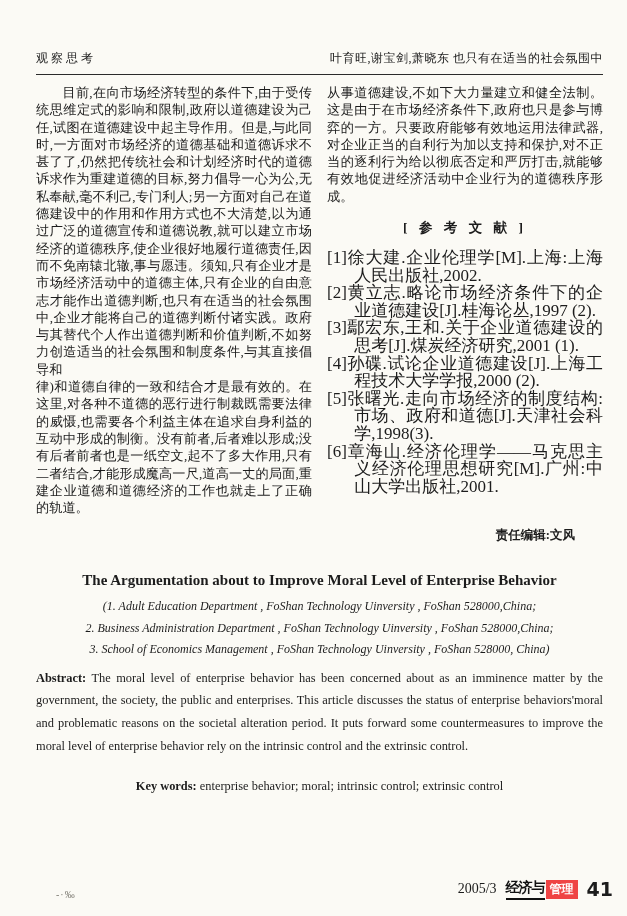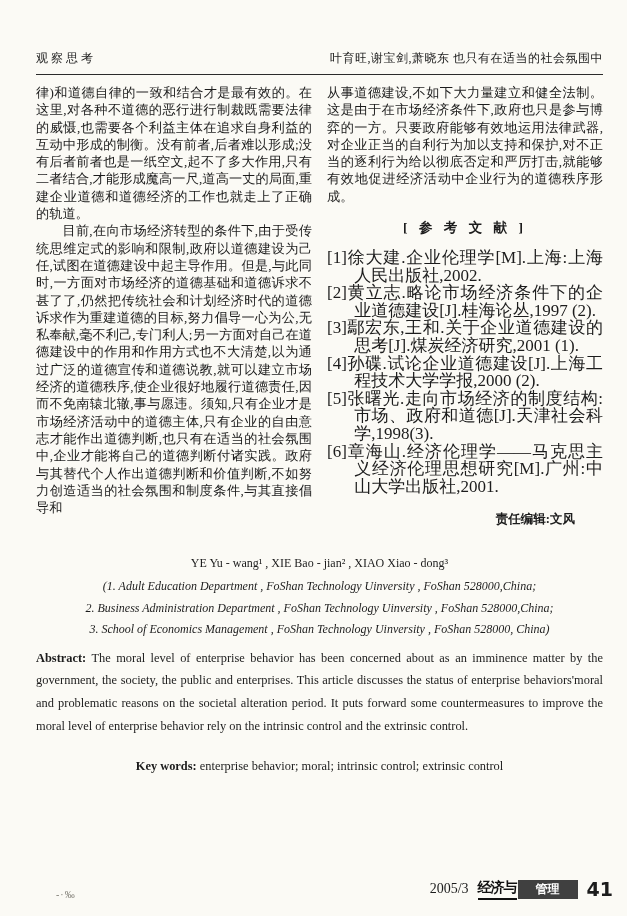--- a/index.html
+++ b/index.html
@@ -39,21 +39,21 @@
     letter-spacing:4px;margin:14px 0 12px 0;
   }
   .ref-item{
     font-size:17px;line-height:17.6px;
     text-align:justify;
     padding-left:1.6em;text-indent:-1.6em;
     margin:0;
   }
   .editor-note{
     text-align:right;font-weight:bold;font-size:12.5px;
-    margin-top:16px;padding-right:28px;
+    margin-top:32px;padding-right:28px;
   }
 
   
   .en{margin-top:28px;}
   .en-title{text-align:center;font-weight:bold;font-size:15px;margin:0 0 7px 0;}
   .en-authors{text-align:center;font-size:12px;margin:0 0 5px 0;}
   .en-affil{text-align:center;font-style:italic;font-size:12px;line-height:21.5px;margin:0;}
   .en-abstract{
     font-size:12.4px;line-height:22.6px;text-align:justify;
     margin:6px 0 0 0;
@@ -69,40 +69,40 @@
   }
   .scan-mark{font-size:10px;color:#7a7870;letter-spacing:1px;}
   .footer-right{display:flex;align-items:center;gap:9px;margin-left:33px;}
   .issue{font-size:14px;}
   .journal-logo{display:inline-flex;align-items:center;font-family:"DejaVu Sans","Liberation Sans",sans-serif;}
   .journal-logo .p1{
     font-weight:bold;font-size:14px;letter-spacing:-1px;
     color:#111;border-bottom:2px solid #111;padding-bottom:1px;
   }
   .journal-logo .p2{
-    font-weight:bold;font-size:12px;color:#fff;background:#404040;
-    padding:1px 18px;margin-left:1px;
+    font-weight:bold;font-size:12px;color:#fff;background:#ef4444;
+    padding:1px 4px;margin-left:1px;
   }
   .pageno{font-weight:bold;font-size:19px;font-family:"DejaVu Sans","Liberation Sans",sans-serif;}
 </style>
 </head>
 <body>
 
 <div class="page">
   <div class="content">
 
     <div class="runhead">
       <span class="left">观察思考</span>
       <span class="right">叶育旺,谢宝剑,萧晓东  也只有在适当的社会氛围中</span>
     </div>
 
     <div class="cols">
       <div class="col">
+        <p class="zhpara indent">目前,在向市场经济转型的条件下,由于受传统思维定式的影响和限制,政府以道德建设为己任,试图在道德建设中起主导作用。但是,与此同时,一方面对市场经济的道德基础和道德诉求不甚了了,仍然把传统社会和计划经济时代的道德诉求作为重建道德的目标,努力倡导一心为公,无私奉献,毫不利己,专门利人;另一方面对自己在道德建设中的作用和作用方式也不大清楚,以为通过广泛的道德宣传和道德说教,就可以建立市场经济的道德秩序,使企业很好地履行道德责任,因而不免南辕北辙,事与愿违。须知,只有企业才是市场经济活动中的道德主体,只有企业的自由意志才能作出道德判断,也只有在适当的社会氛围中,企业才能将自己的道德判断付诸实践。政府与其替代个人作出道德判断和价值判断,不如努力创造适当的社会氛围和制度条件,与其直接倡导和</p>
         <p class="zhpara">律)和道德自律的一致和结合才是最有效的。在这里,对各种不道德的恶行进行制裁既需要法律的威慑,也需要各个利益主体在追求自身利益的互动中形成的制衡。没有前者,后者难以形成;没有后者前者也是一纸空文,起不了多大作用,只有二者结合,才能形成魔高一尺,道高一丈的局面,重建企业道德和道德经济的工作也就走上了正确的轨道。</p>
-        <p class="zhpara indent">目前,在向市场经济转型的条件下,由于受传统思维定式的影响和限制,政府以道德建设为己任,试图在道德建设中起主导作用。但是,与此同时,一方面对市场经济的道德基础和道德诉求不甚了了,仍然把传统社会和计划经济时代的道德诉求作为重建道德的目标,努力倡导一心为公,无私奉献,毫不利己,专门利人;另一方面对自己在道德建设中的作用和作用方式也不大清楚,以为通过广泛的道德宣传和道德说教,就可以建立市场经济的道德秩序,使企业很好地履行道德责任,因而不免南辕北辙,事与愿违。须知,只有企业才是市场经济活动中的道德主体,只有企业的自由意志才能作出道德判断,也只有在适当的社会氛围中,企业才能将自己的道德判断付诸实践。政府与其替代个人作出道德判断和价值判断,不如努力创造适当的社会氛围和制度条件,与其直接倡导和</p>
       </div>
 
       <div class="col">
         <p class="zhpara">从事道德建设,不如下大力量建立和健全法制。这是由于在市场经济条件下,政府也只是参与博弈的一方。只要政府能够有效地运用法律武器,对企业正当的自利行为加以支持和保护,对不正当的逐利行为给以彻底否定和严厉打击,就能够有效地促进经济活动中企业行为的道德秩序形成。</p>
 
         <div class="refs-heading">[ 参 考 文 献 ]</div>
 
         <div>
           <p class="ref-item">[1]徐大建.企业伦理学[M].上海:上海人民出版社,2002.</p>
           <p class="ref-item">[2]黄立志.略论市场经济条件下的企业道德建设[J].桂海论丛,1997 (2).</p>
@@ -110,21 +110,21 @@
           <p class="ref-item">[4]孙碟.试论企业道德建设[J].上海工程技术大学学报,2000 (2).</p>
           <p class="ref-item">[5]张曙光.走向市场经济的制度结构:市场、政府和道德[J].天津社会科学,1998(3).</p>
           <p class="ref-item">[6]章海山.经济伦理学——马克思主义经济伦理思想研究[M].广州:中山大学出版社,2001.</p>
         </div>
 
         <div class="editor-note">责任编辑:文风</div>
       </div>
     </div>
 
     <div class="en">
-      <p class="en-authors">YE Yu - wang¹ , XIE Bao - jian² , XIAO Xiao - dong³</p>
+      <p class="en-title">The Argumentation about to Improve Moral Level of Enterprise Behavior</p>
       <p class="en-affil">(1. Adult Education Department , FoShan Technology Uinversity , FoShan 528000,China;</p>
       <p class="en-affil">2. Business Administration Department , FoShan Technology Uinversity , FoShan 528000,China;</p>
       <p class="en-affil">3. School of Economics Management , FoShan Technology Uinversity , FoShan 528000, China)</p>
       <p class="en-abstract"><span class="lbl">Abstract:</span><span> The moral level of enterprise behavior has been concerned about as an imminence matter by the government, the society, the public and enterprises. This article discusses the status of enterprise behaviors'moral and problematic reasons on the societal alteration period. It puts forward some countermeasures to improve the moral level of enterprise behavior rely on the intrinsic control and the extrinsic control.</span></p>
       <p class="en-keywords"><span class="lbl">Key words:</span><span> enterprise behavior; moral; intrinsic control; extrinsic control</span></p>
     </div>
 
   </div>
 
   <div class="footer">

